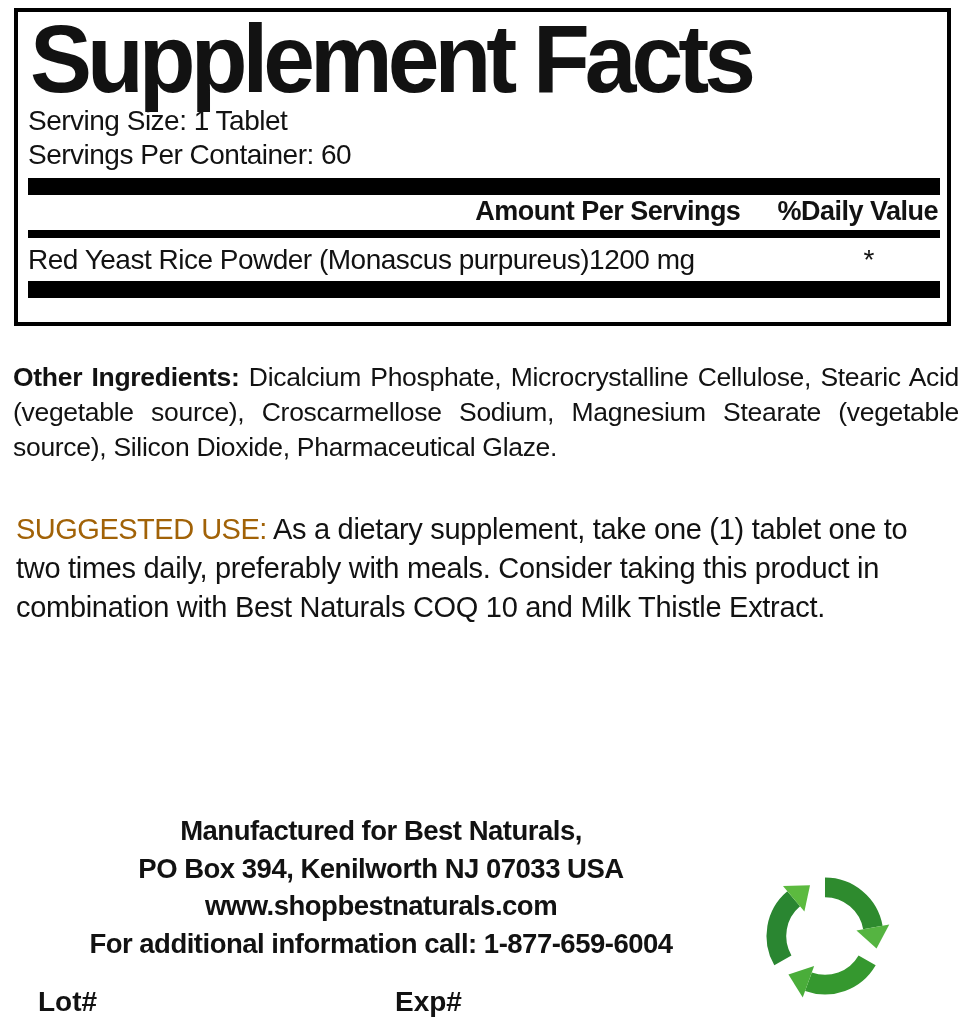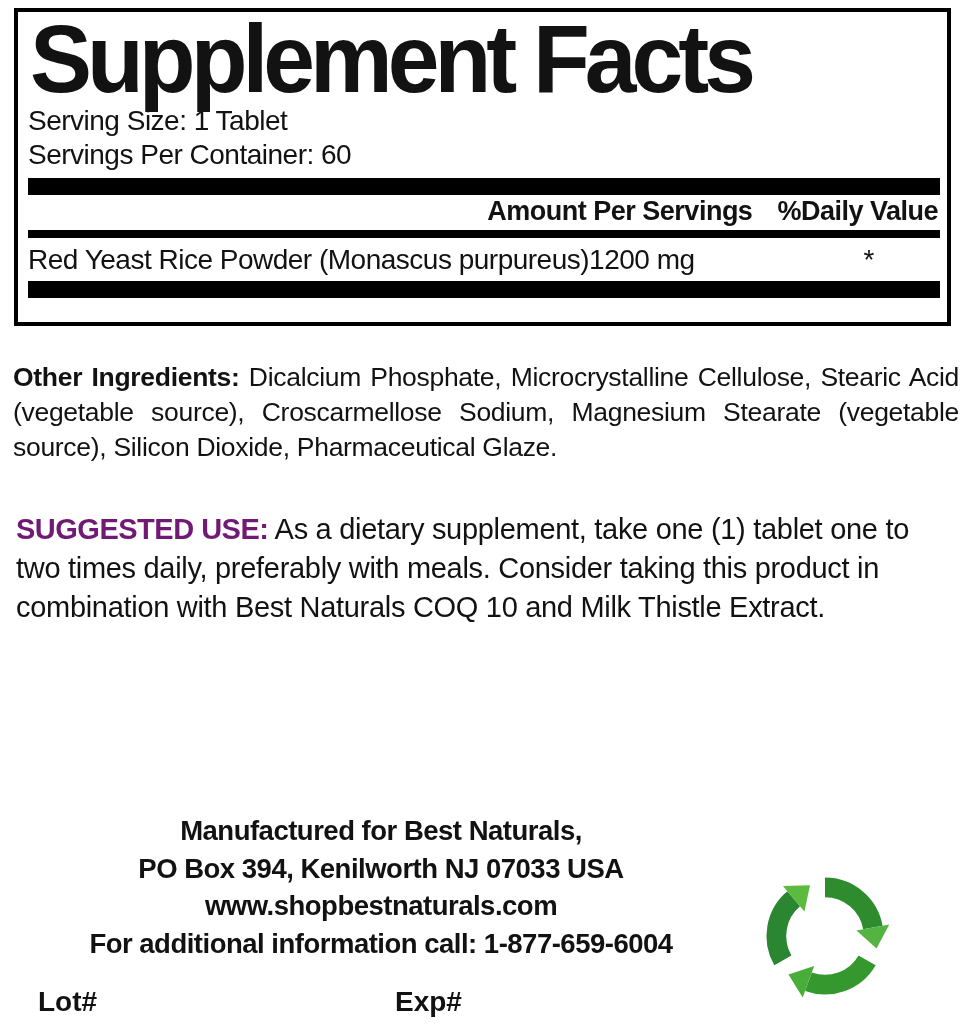--- a/index.html
+++ b/index.html
@@ -43,21 +43,21 @@
   .bar { background: #000; }
   .bar-thick1 { height: 17px; margin-top: 6px; }
   .col-header {
     font-size: 27px;
     font-weight: 700;
     text-align: right;
     line-height: 33px;
     letter-spacing: -0.5px;
     padding-right: 2px;
   }
-  .col-header .dv-col { margin-left: 18px; }
+  .col-header .dv-col { margin-left: 30px; }
   .bar-thin { height: 8px; margin: 2px 0 3px; }
   .fact-row {
     display: flex;
     align-items: flex-start;
     font-size: 28px;
     line-height: 33px;
     letter-spacing: -0.5px;
     padding-top: 2px;
   }
   .fact-row .amount { }
@@ -82,22 +82,22 @@
   .suggested-use {
     position: absolute;
     left: 16px;
     top: 481px;
     width: 940px;
     font-size: 29px;
     line-height: 39px;
     letter-spacing: -0.3px;
   }
   .suggested-use .su-label {
-    font-weight: 700;
-    color: #701a75;
+    font-weight: 400;
+    color: #a16207;
     letter-spacing: -0.5px;
   }
 
   .claims {
     position: absolute;
     left: 14px;
     top: 626px;
     width: 944px;
     font-size: 31px;
     line-height: 40px;

